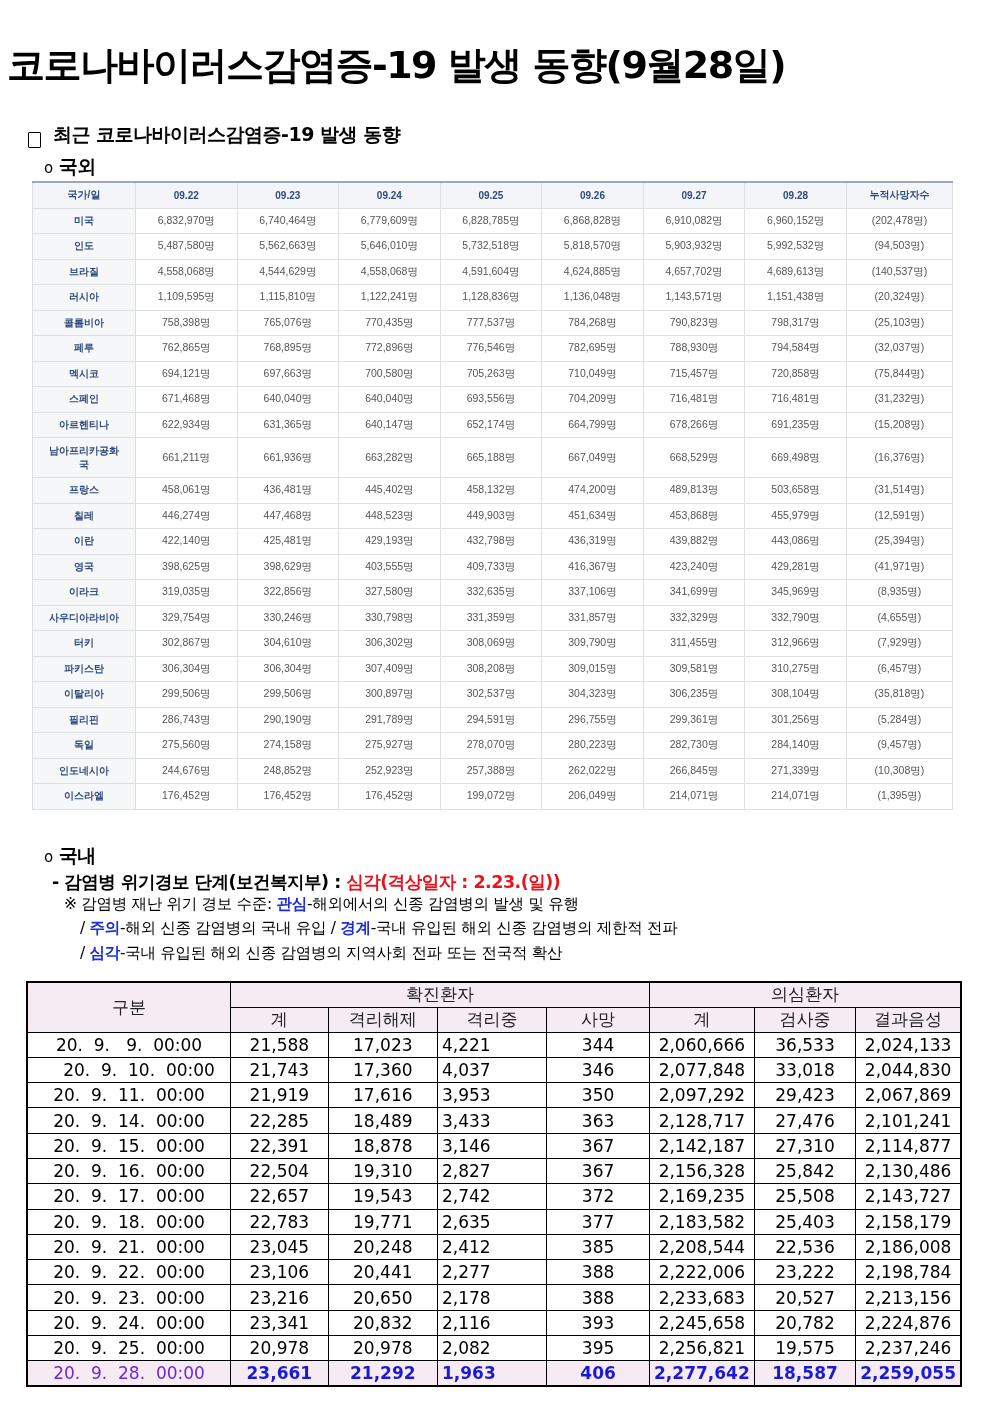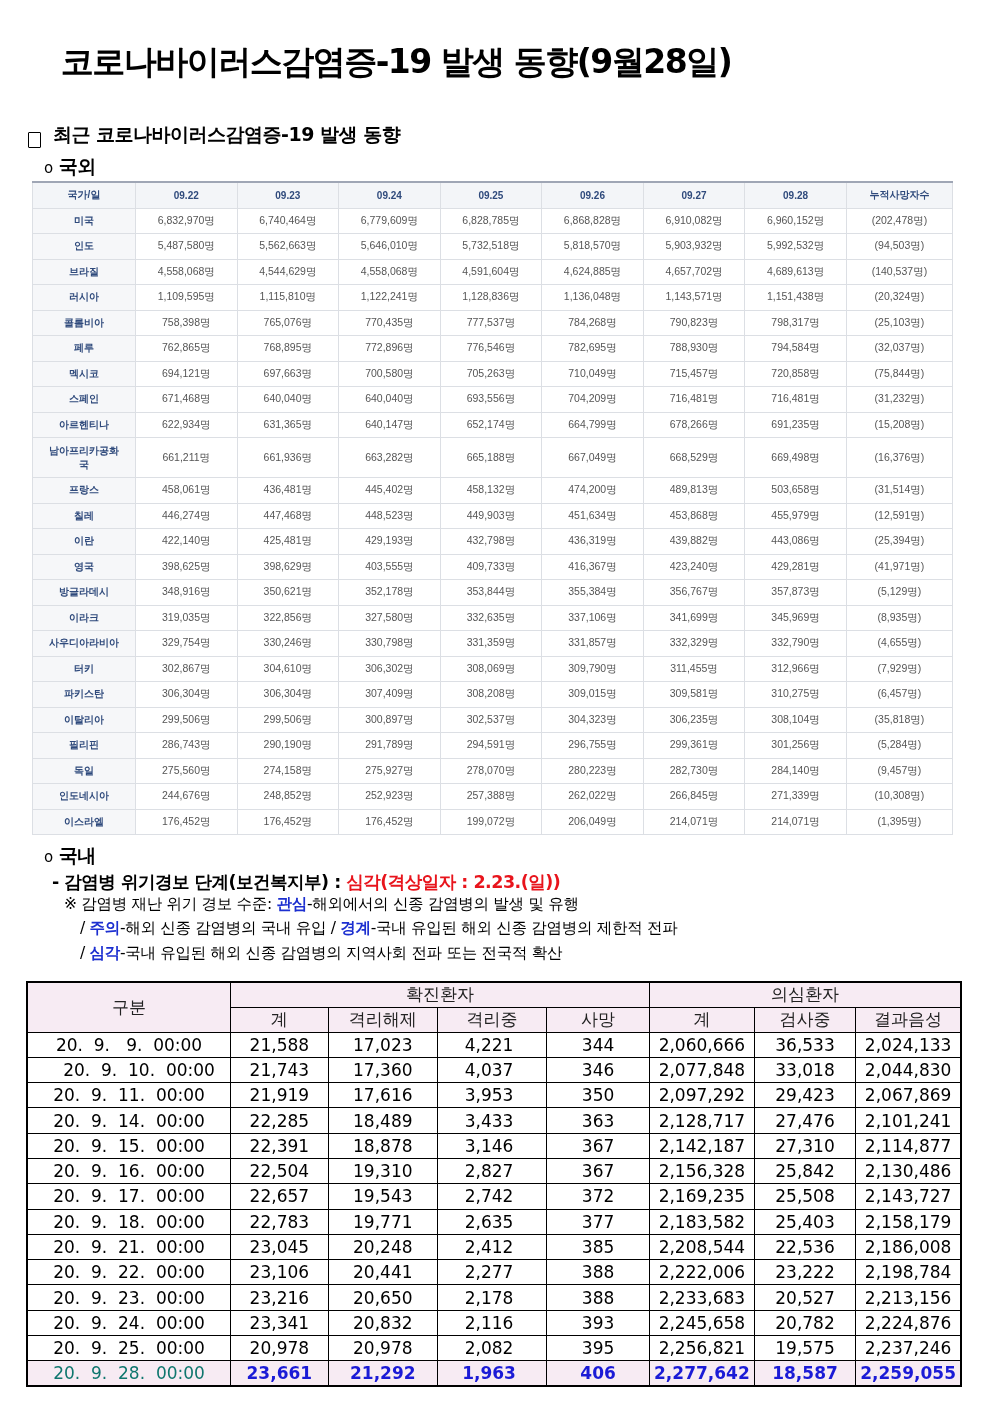--- a/index.html
+++ b/index.html
@@ -1,21 +1,21 @@
 <!DOCTYPE html>
 <html><head>
 <meta charset="utf-8">
 <style>
   * { box-sizing: border-box; margin: 0; padding: 0; }
   html, body { width: 992px; height: 1403px; background: #ffffff; overflow: hidden; }
   body { position: relative; font-family: "DejaVu Sans", sans-serif; color: #000; }
 
   .title {
     position: absolute; left: 0; top: 40px; width: 792px; text-align: center;
-    font-size: 33px; font-weight: bold; letter-spacing: -1.5px;
+    font-size: 38px; font-weight: bold; letter-spacing: -1.5px;
   }
   .sec-heading {
     position: absolute; left: 28px; top: 122px; font-size: 19px; font-weight: bold; letter-spacing: -0.5px;
     display: flex; align-items: flex-end;
   }
   .sec-heading .box {
     display: inline-block; width: 13px; height: 16px; border: 1.5px solid #000; margin-right: 12px; border-radius: 1px;
   }
   .sub-heading {
     position: absolute; font-size: 19px; font-weight: bold; letter-spacing: -0.5px; text-align: right;
@@ -56,23 +56,23 @@
     border: 2px solid #000;
   }
   table.dom th, table.dom td {
     border: 1px solid #000; text-align: center; font-size: 17px; height: 25.3px; padding: 0 4px;
     font-weight: normal;
   }
   table.dom thead th { background: #f7ebf3; color: #222; }
   table.dom thead tr.h1 th { height: 25px; }
   table.dom thead tr.h2 th { height: 25px; }
   table.dom td.num { text-align: center; }
-  table.dom td.num-r { text-align: center; padding-right: 10px; }
+  table.dom td.num-r { text-align: left; padding-right: 10px; }
   table.dom tr.latest td { background: #f7ebf3; color: #1b1bd6; font-weight: bold; }
-  table.dom tr.latest td.date { color: #0f766e; font-weight: normal; margin-left: 27px; }
+  table.dom tr.latest td.date { color: #6d28d9; font-weight: normal; margin-left: 27px; }
   table.dom tbody tr:last-child td { border-bottom: 2px solid #000; }
 </style>
 </head>
 <body>
 
 <div class="title">코로나바이러스감염증-19 발생 동향(9월28일)</div>
 
 <div class="sec-heading">
   <span class="box"></span>
   <span>최근 코로나바이러스감염증-19 발생 동향</span>
@@ -243,31 +243,20 @@
       <tr>
         <th>영국</th>
         <td>398,625명</td>
         <td>398,629명</td>
         <td>403,555명</td>
         <td>409,733명</td>
         <td>416,367명</td>
         <td>423,240명</td>
         <td>429,281명</td>
         <td>(41,971명)</td>
-      </tr>
-      <tr>
-        <th>방글라데시</th>
-        <td>348,916명</td>
-        <td>350,621명</td>
-        <td>352,178명</td>
-        <td>353,844명</td>
-        <td>355,384명</td>
-        <td>356,767명</td>
-        <td>357,873명</td>
-        <td>(5,129명)</td>
       </tr>
       <tr>
         <th>이라크</th>
         <td>319,035명</td>
         <td>322,856명</td>
         <td>327,580명</td>
         <td>332,635명</td>
         <td>337,106명</td>
         <td>341,699명</td>
         <td>345,969명</td>

